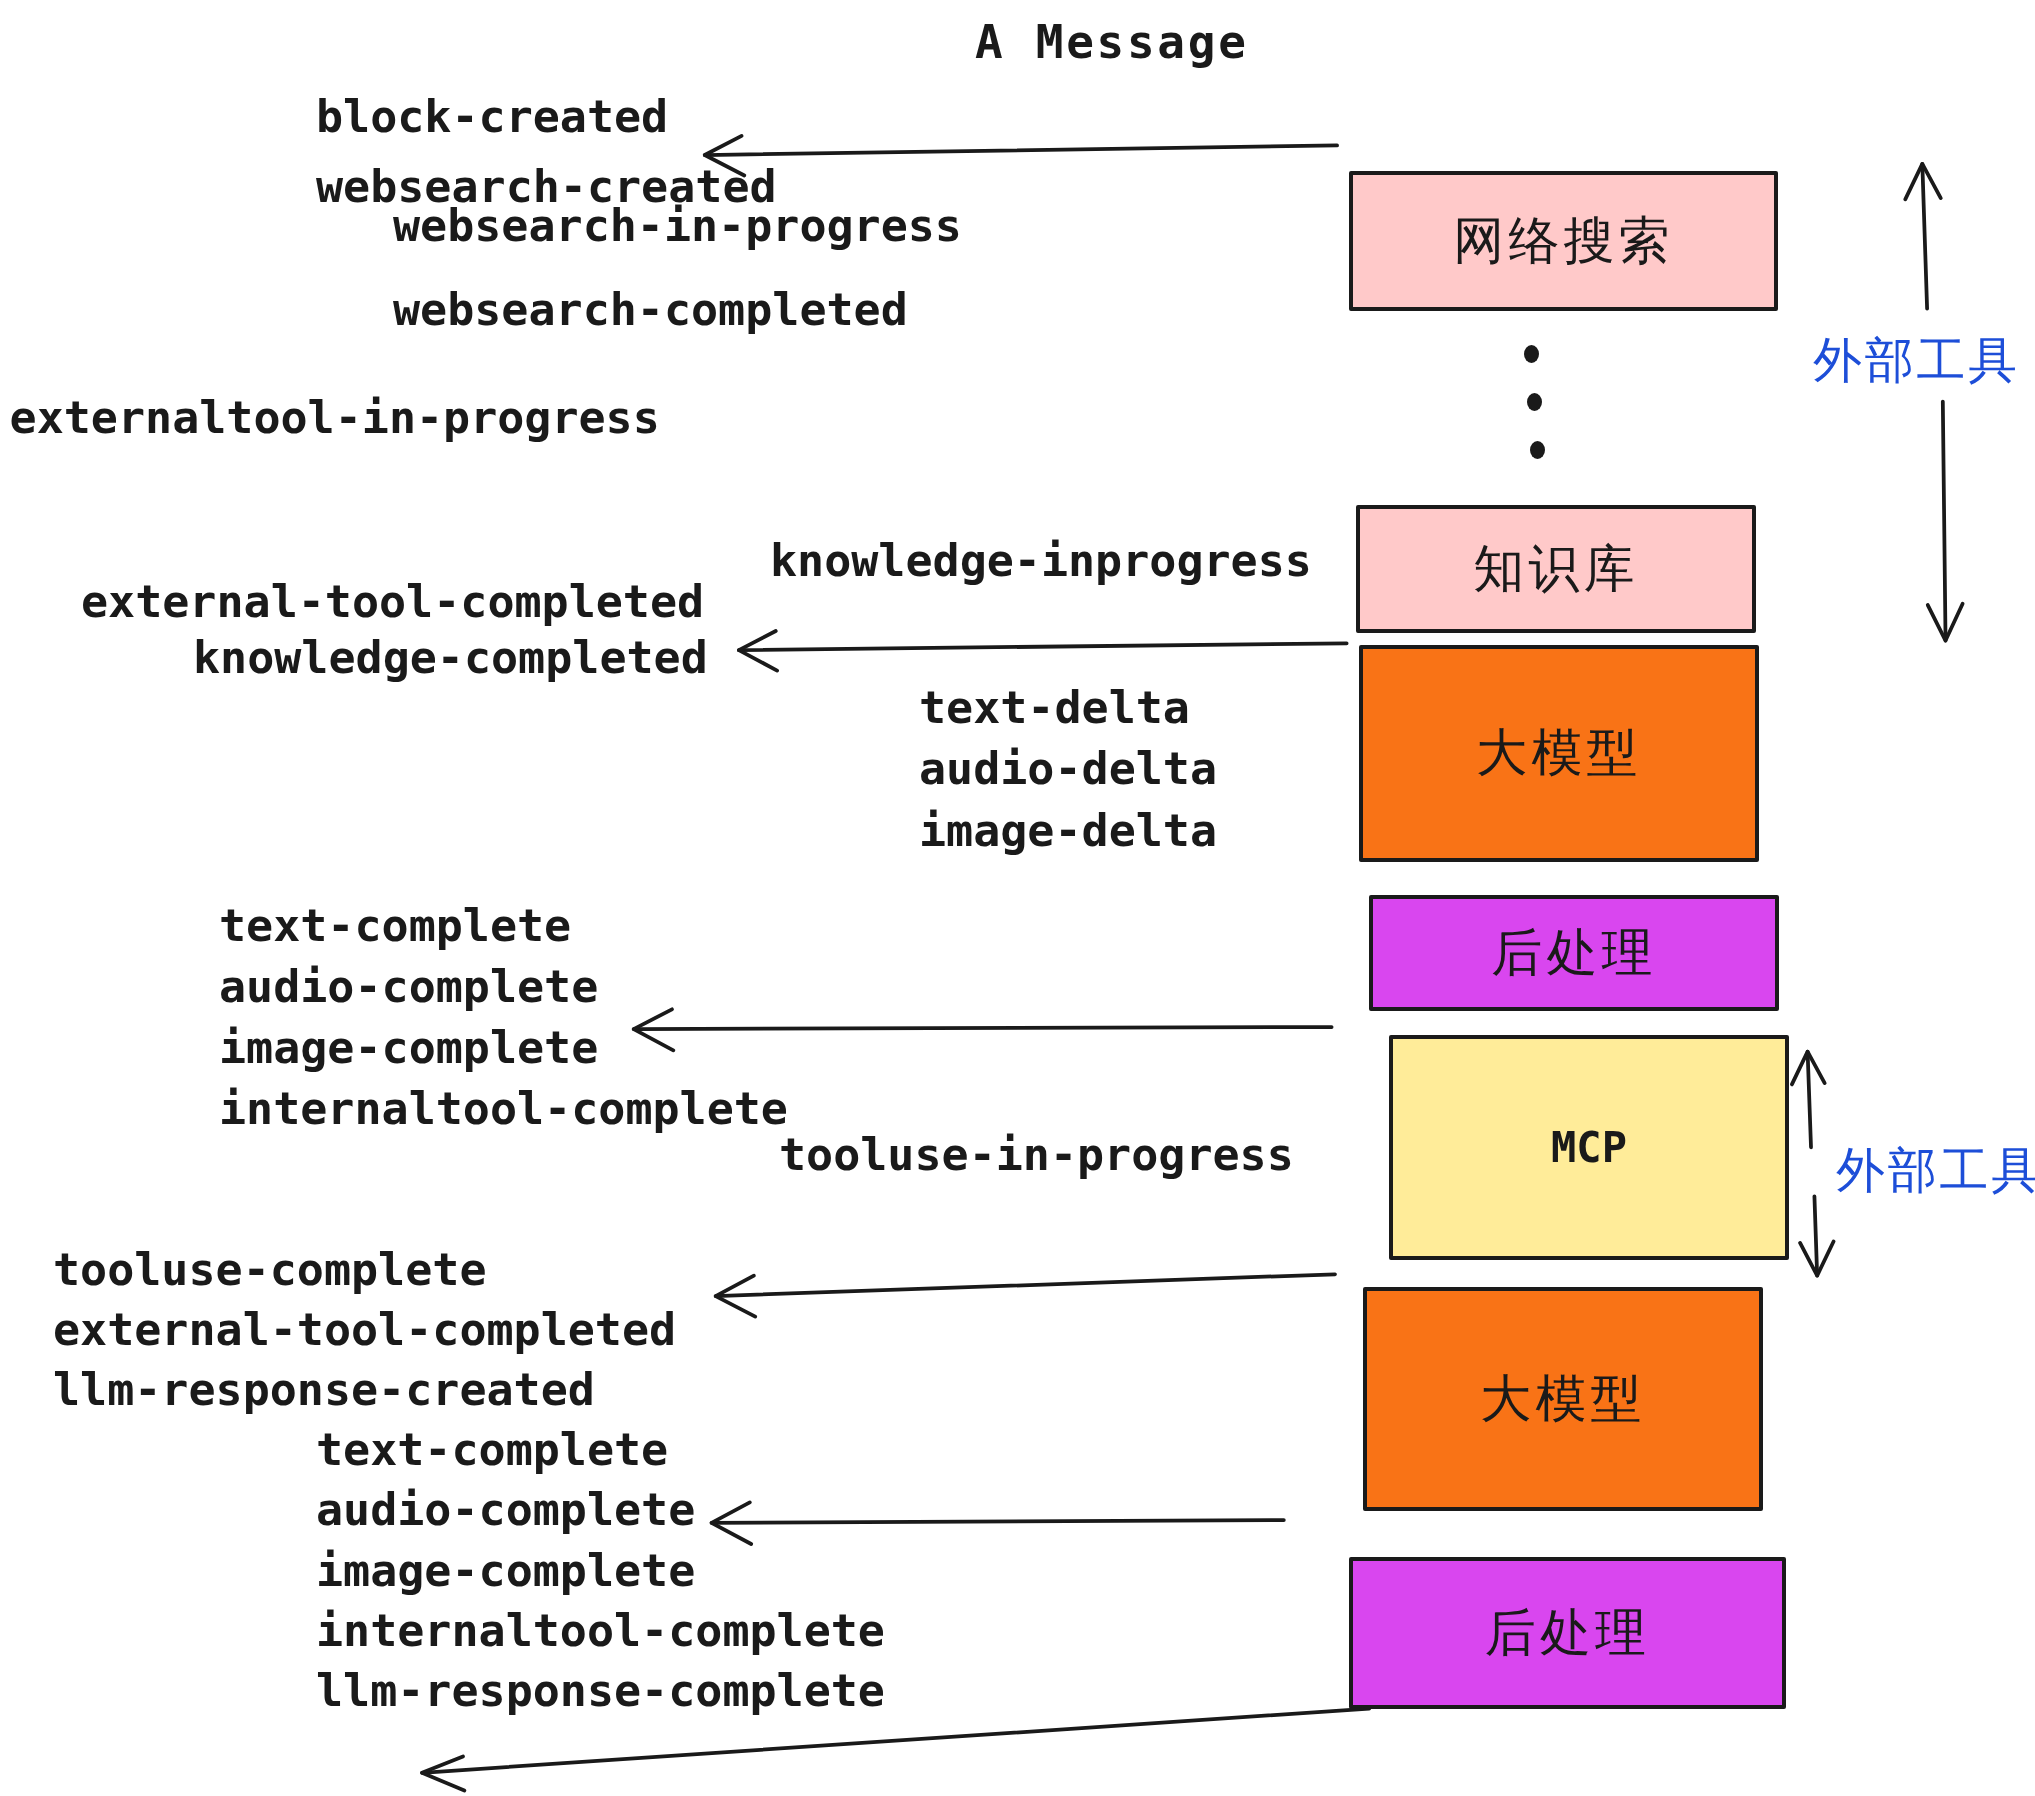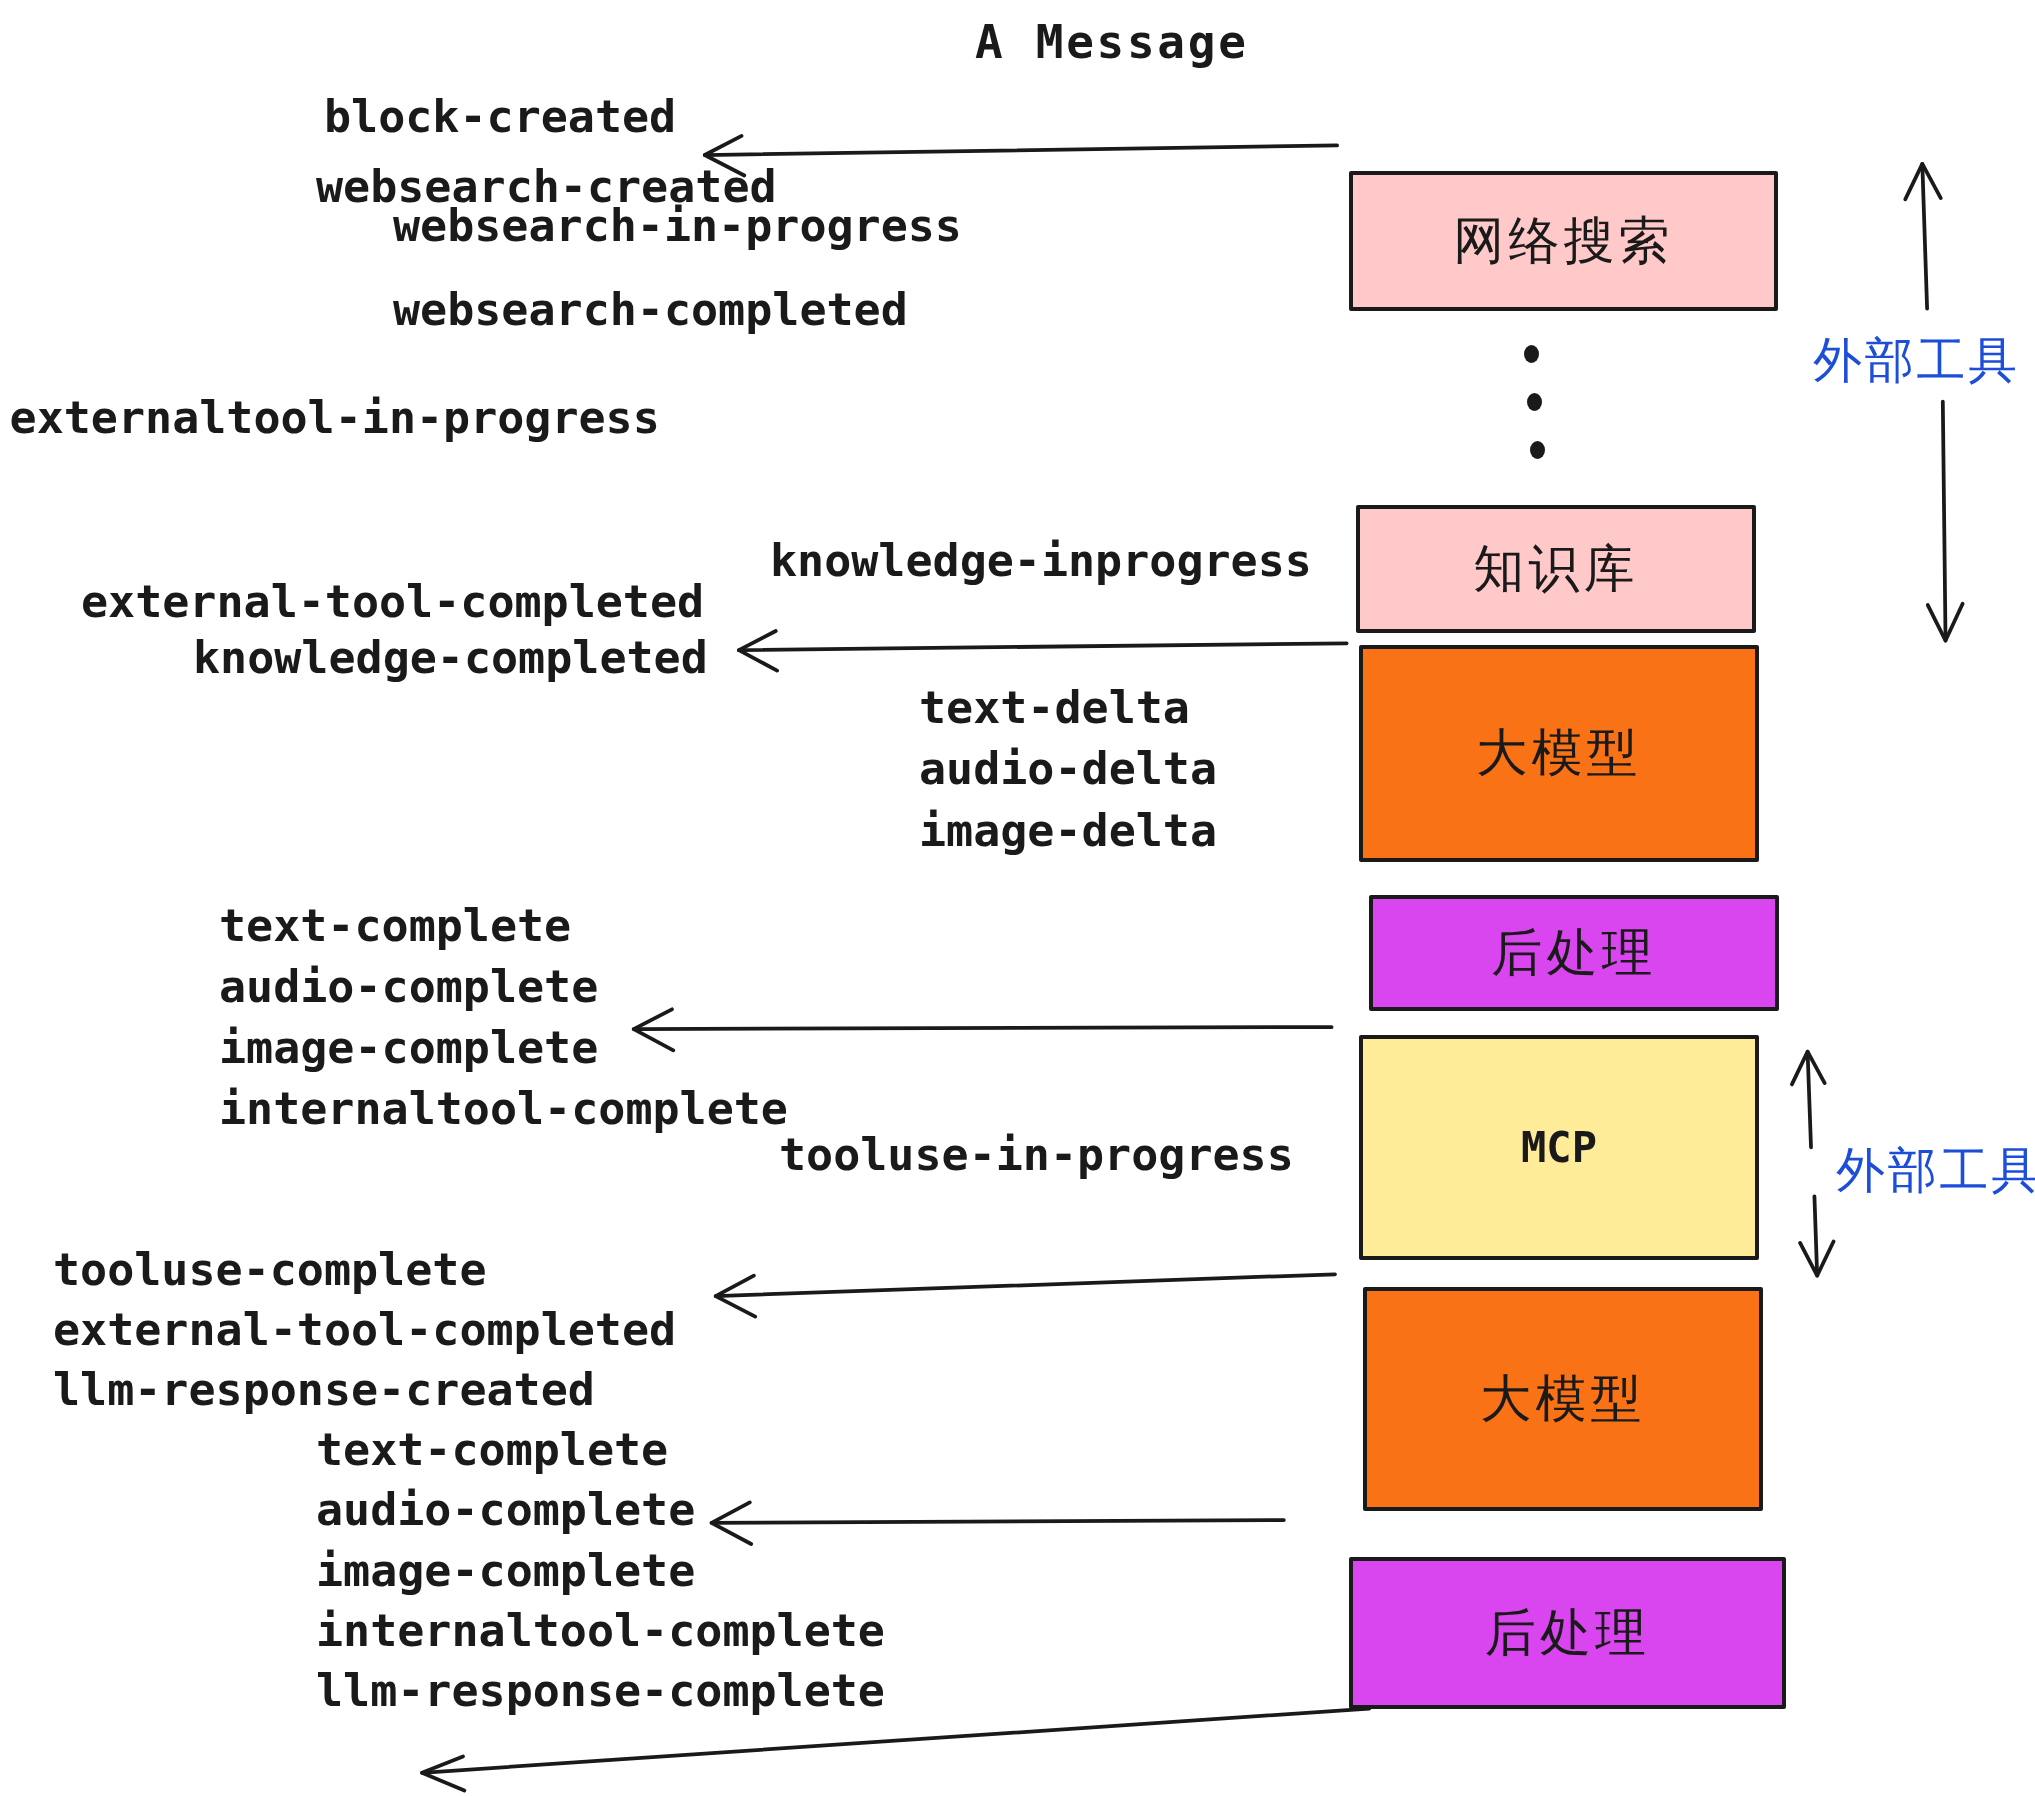--- a/index.html
+++ b/index.html
@@ -51,21 +51,21 @@
     color: #1a1a1a;
   }
   .box .mono-label {
     font-family: "DejaVu Sans Mono", monospace;
     font-size: 42px;
     font-weight: bold;
     color: #1a1a1a;
   }
   .pink   { background: #ffc9c9; }
   .green  { background: #f97316; }
-  .yellow { background: #ffec99; }
+  .yellow { background: #ffec99; margin-left: 30px; }
   .white  { background: #d946ef; }
   .annotation {
     position: absolute;
     font-family: "DejaVu Sans", sans-serif;
     font-size: 49px;
     letter-spacing: 2.7px;
     white-space: nowrap;
     transform: translateY(-50%);
     color: #1d4ed8;
   }
@@ -92,21 +92,21 @@
     stroke-linejoin: round;
   }
 </style>
 </head>
 <body>
 
 <div class="canvas">
 
   <div class="title" style="left:975px; top:42px;">A Message</div>
 
-  <div class="event" style="left:316px;  top:116px;margin-left:8px;">block-created</div>
+  <div class="event" style="left:316px;  top:116px;">block-created</div>
   <div class="event" style="left:316px;  top:186px;">websearch-created</div>
   <div class="event" style="left:393px;  top:225px;">websearch-in-progress</div>
   <div class="event" style="left:393px;  top:309px;">websearch-completed</div>
   <div class="event" style="left:9.6px;   top:417px;">externaltool-in-progress</div>
   <div class="event" style="left:81px;  top:601px;">external-tool-completed</div>
   <div class="event" style="left:193px;  top:657px;">knowledge-completed</div>
   <div class="event" style="left:770px; top:560px;">knowledge-inprogress</div>
   <div class="event" style="left:919px; top:707px;">text-delta</div>
   <div class="event" style="left:919px; top:768px;">audio-delta</div>
   <div class="event" style="left:919px; top:830px;">image-delta</div>

